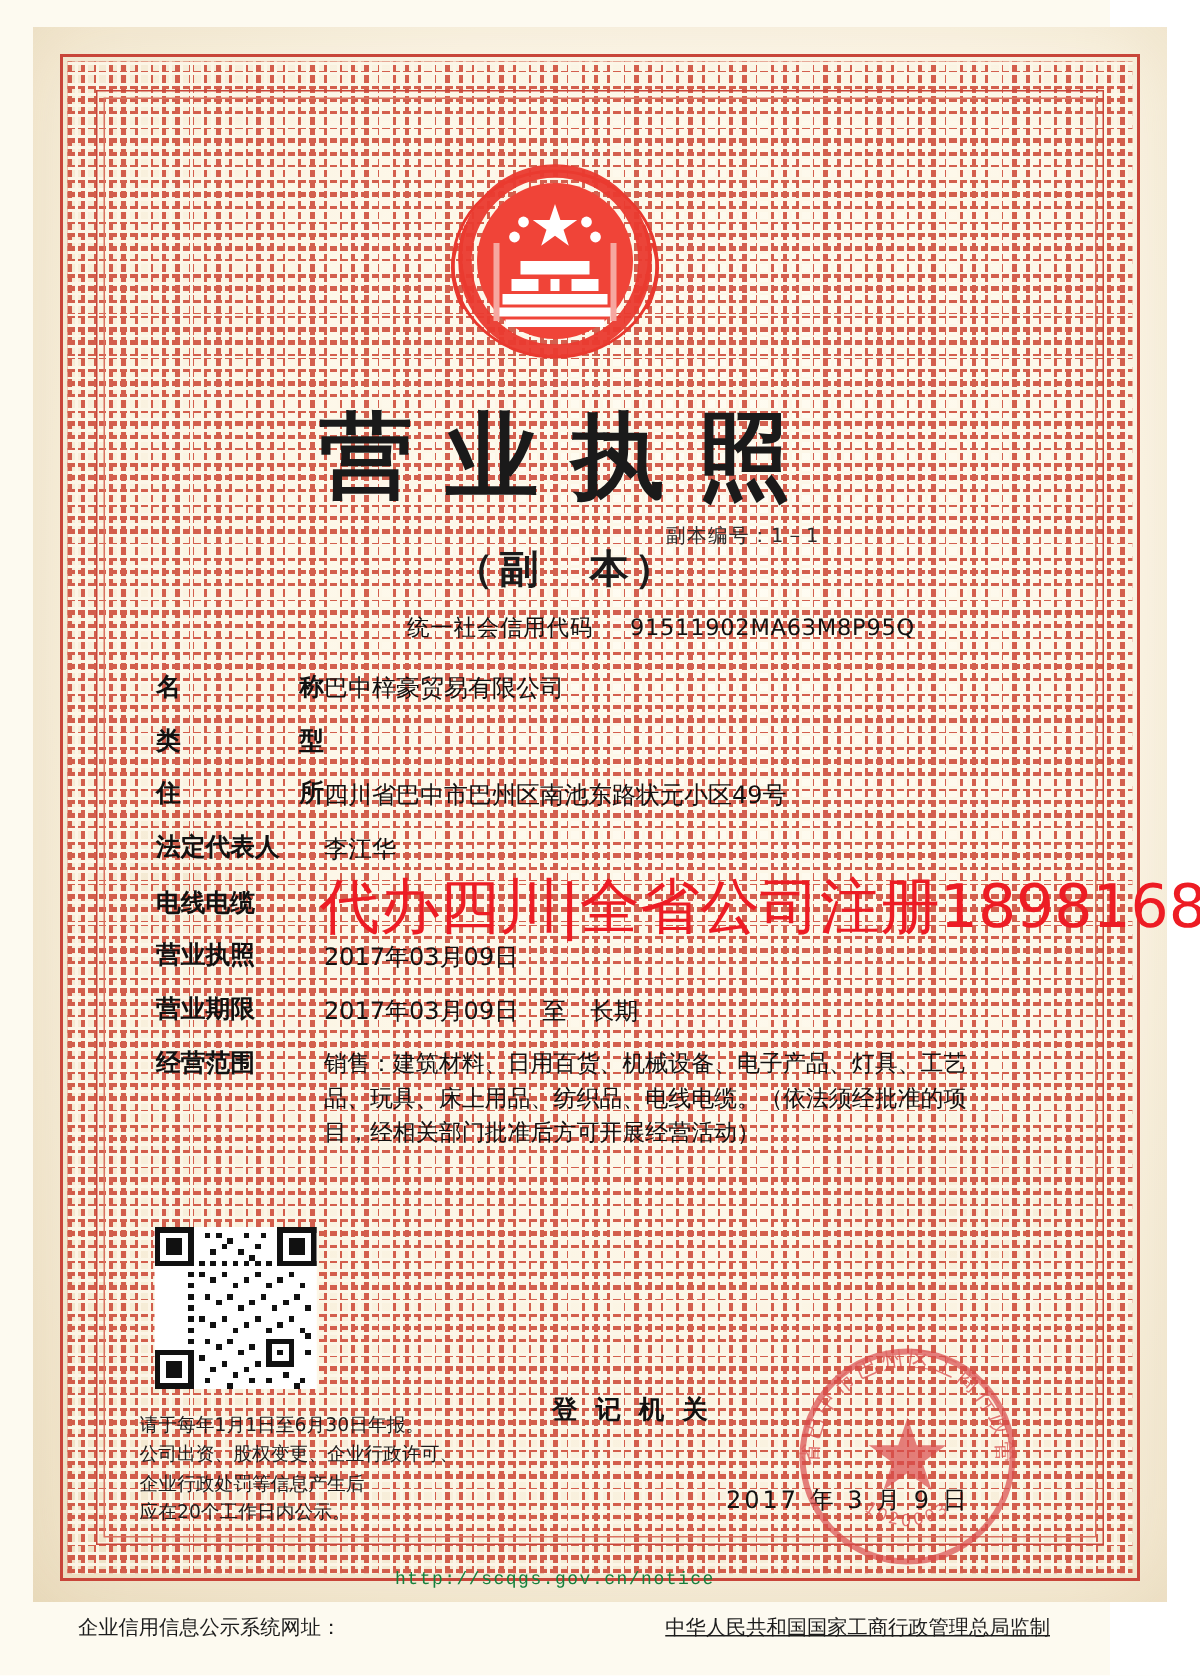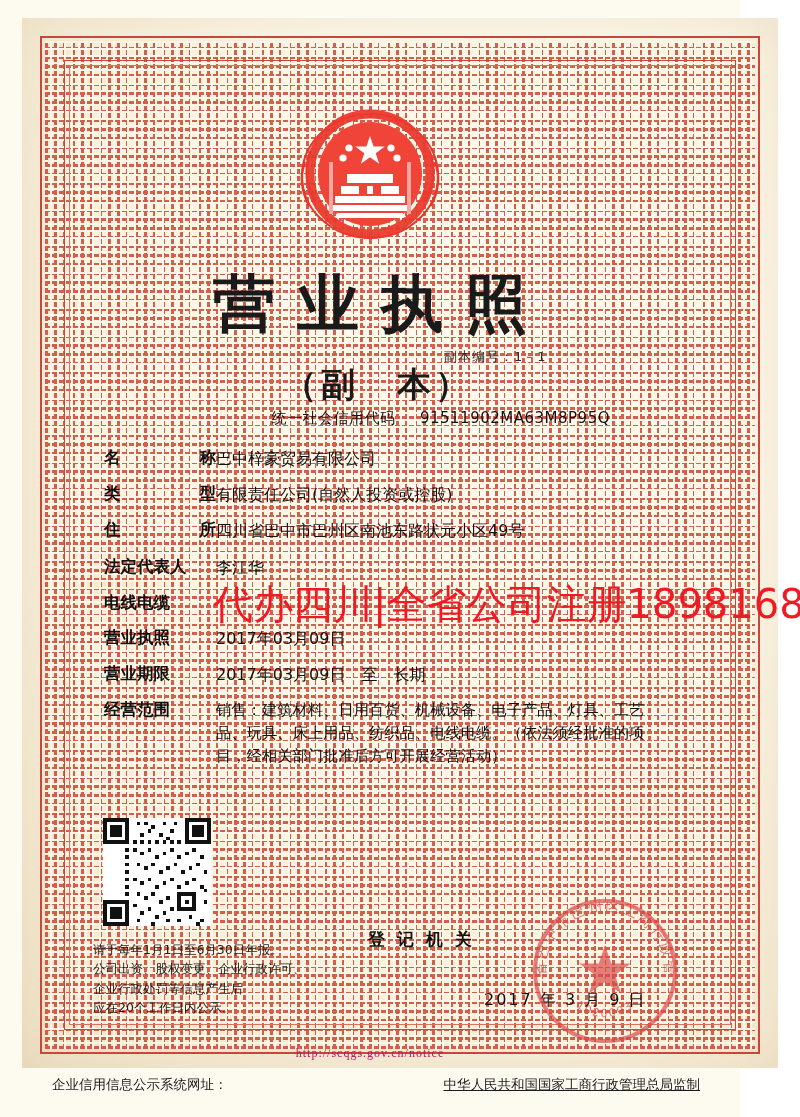--- a/index.html
+++ b/index.html
@@ -112,21 +112,21 @@
     letter-spacing: 22px;
     text-indent: 22px;
     color: #1a1a1a;
   }
   .subtitle {
     position: absolute;
     left: 0; right: 0;
     top: 362px;
     text-align: center;
     font-family: "DejaVu Sans", "Liberation Sans", sans-serif;
-    font-size: 34px;
+    font-size: 26px;
     font-weight: 700;
     letter-spacing: 4px;
     color: #1a1a1a;
     margin-left: 16px;
   }
   .copy-no {
     position: absolute;
     left: 444px;
     top: 348px;
     font-family: "DejaVu Sans", "Liberation Sans", sans-serif;
@@ -245,23 +245,23 @@
     height: 156px;
     opacity: 0.82;
   }
 
   
   .url-watermark {
     position: absolute;
     left: 0; right: 0;
     top: 1046px;
     text-align: center;
-    font-family: Liberation Serif, serif;
+    font-family: Liberation Mono, monospace;
     font-size: 12px;
-    color: #be185d;
+    color: #15803d;
     letter-spacing: 1px;
   }
 
   
   .footer-left {
     position: absolute;
     left: 52px;
     top: 1076px;
     font-family: "DejaVu Sans", "Liberation Sans", sans-serif;
     font-size: 13.5px;
@@ -350,21 +350,20 @@
           <span>名</span>
           <span>称</span>
         </div>
       <div class="val">巴中梓豪贸易有限公司</div>
     </div>
     <div class="row">
       <div class="lbl">
           <span>类</span>
           <span>型</span>
         </div>
-      <div class="val">有限责任公司(自然人投资或控股)</div>
     </div>
     <div class="row">
       <div class="lbl">
           <span>住</span>
           <span>所</span>
         </div>
       <div class="val">四川省巴中市巴州区南池东路状元小区49号</div>
     </div>
     <div class="row">
       <div class="lbl">法定代表人</div>

